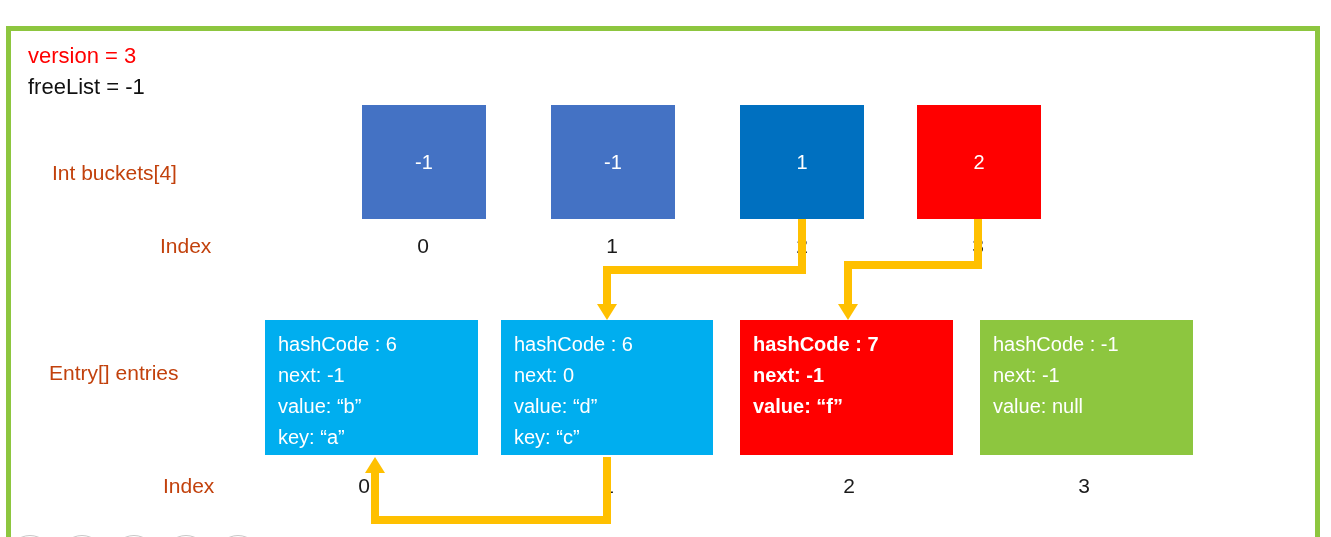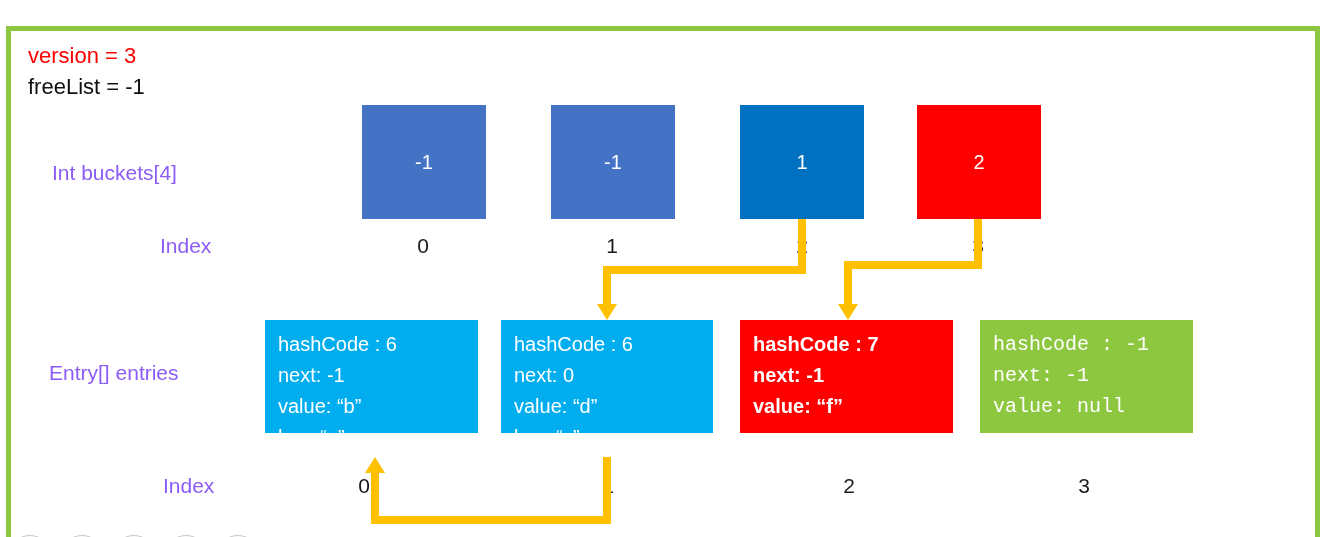--- a/index.html
+++ b/index.html
@@ -38,21 +38,21 @@
     white-space: nowrap;
     line-height: 30px;
   }
   #hdr-version { top: 21px; color: #FF0000; }
   #hdr-freelist { top: 52px; }
   #hdr-freecount { top: 83px; }
 
   .row-label {
     position: absolute;
     font-size: 21px;
-    color: #8b5cf6;
+    color: #c2410c;
     white-space: nowrap;
   }
   #label-buckets { left: 52px; top: 141px; }
   #label-entries { left: 49px; top: 341px; }
   #label-index-top { left: 160px; top: 214px; }
   #label-index-bottom { left: 163px; top: 454px; }
 
   
   .bucket {
     position: absolute;
@@ -74,21 +74,21 @@
     text-align: center;
     width: 40px;
   }
   .idx-top { top: 214px; }
   .idx-bottom { top: 454px; }
 
   
   .entry {
     position: absolute;
     top: 300px;
-    height: 113px;
+    height: 135px;
     color: #ffffff;
     box-sizing: border-box;
     padding: 9px 0 0 13px;
     font-size: 20px;
     line-height: 31px;
   }
   .entry div { white-space: nowrap; }
 
   
   .arrow-layer {
@@ -170,21 +170,21 @@
     <div>hashCode : 6</div>
     <div>next: 0</div>
     <div>value: “d”</div>
     <div>key: “c”</div>
   </div>
   <div class="entry" style="left:740px; width:213px; background:#FF0000;font-weight:bold;">
     <div>hashCode : 7</div>
     <div>next: -1</div>
     <div>value: “f”</div>
   </div>
-  <div class="entry" style="left:980px; width:213px; background:#8DC63F;font-family:Liberation Mono, monospace;">
+  <div class="entry" style="left:980px; width:213px; background:#8DC63F;">
     <div>hashCode : -1</div>
     <div>next: -1</div>
     <div>value: null</div>
   </div>
 
   <div class="idx-bottom" style="left:344px;">0</div>
   <div class="idx-bottom" style="left:588px;">1</div>
   <div class="idx-bottom" style="left:829px;">2</div>
   <div class="idx-bottom" style="left:1064px;">3</div>
 

